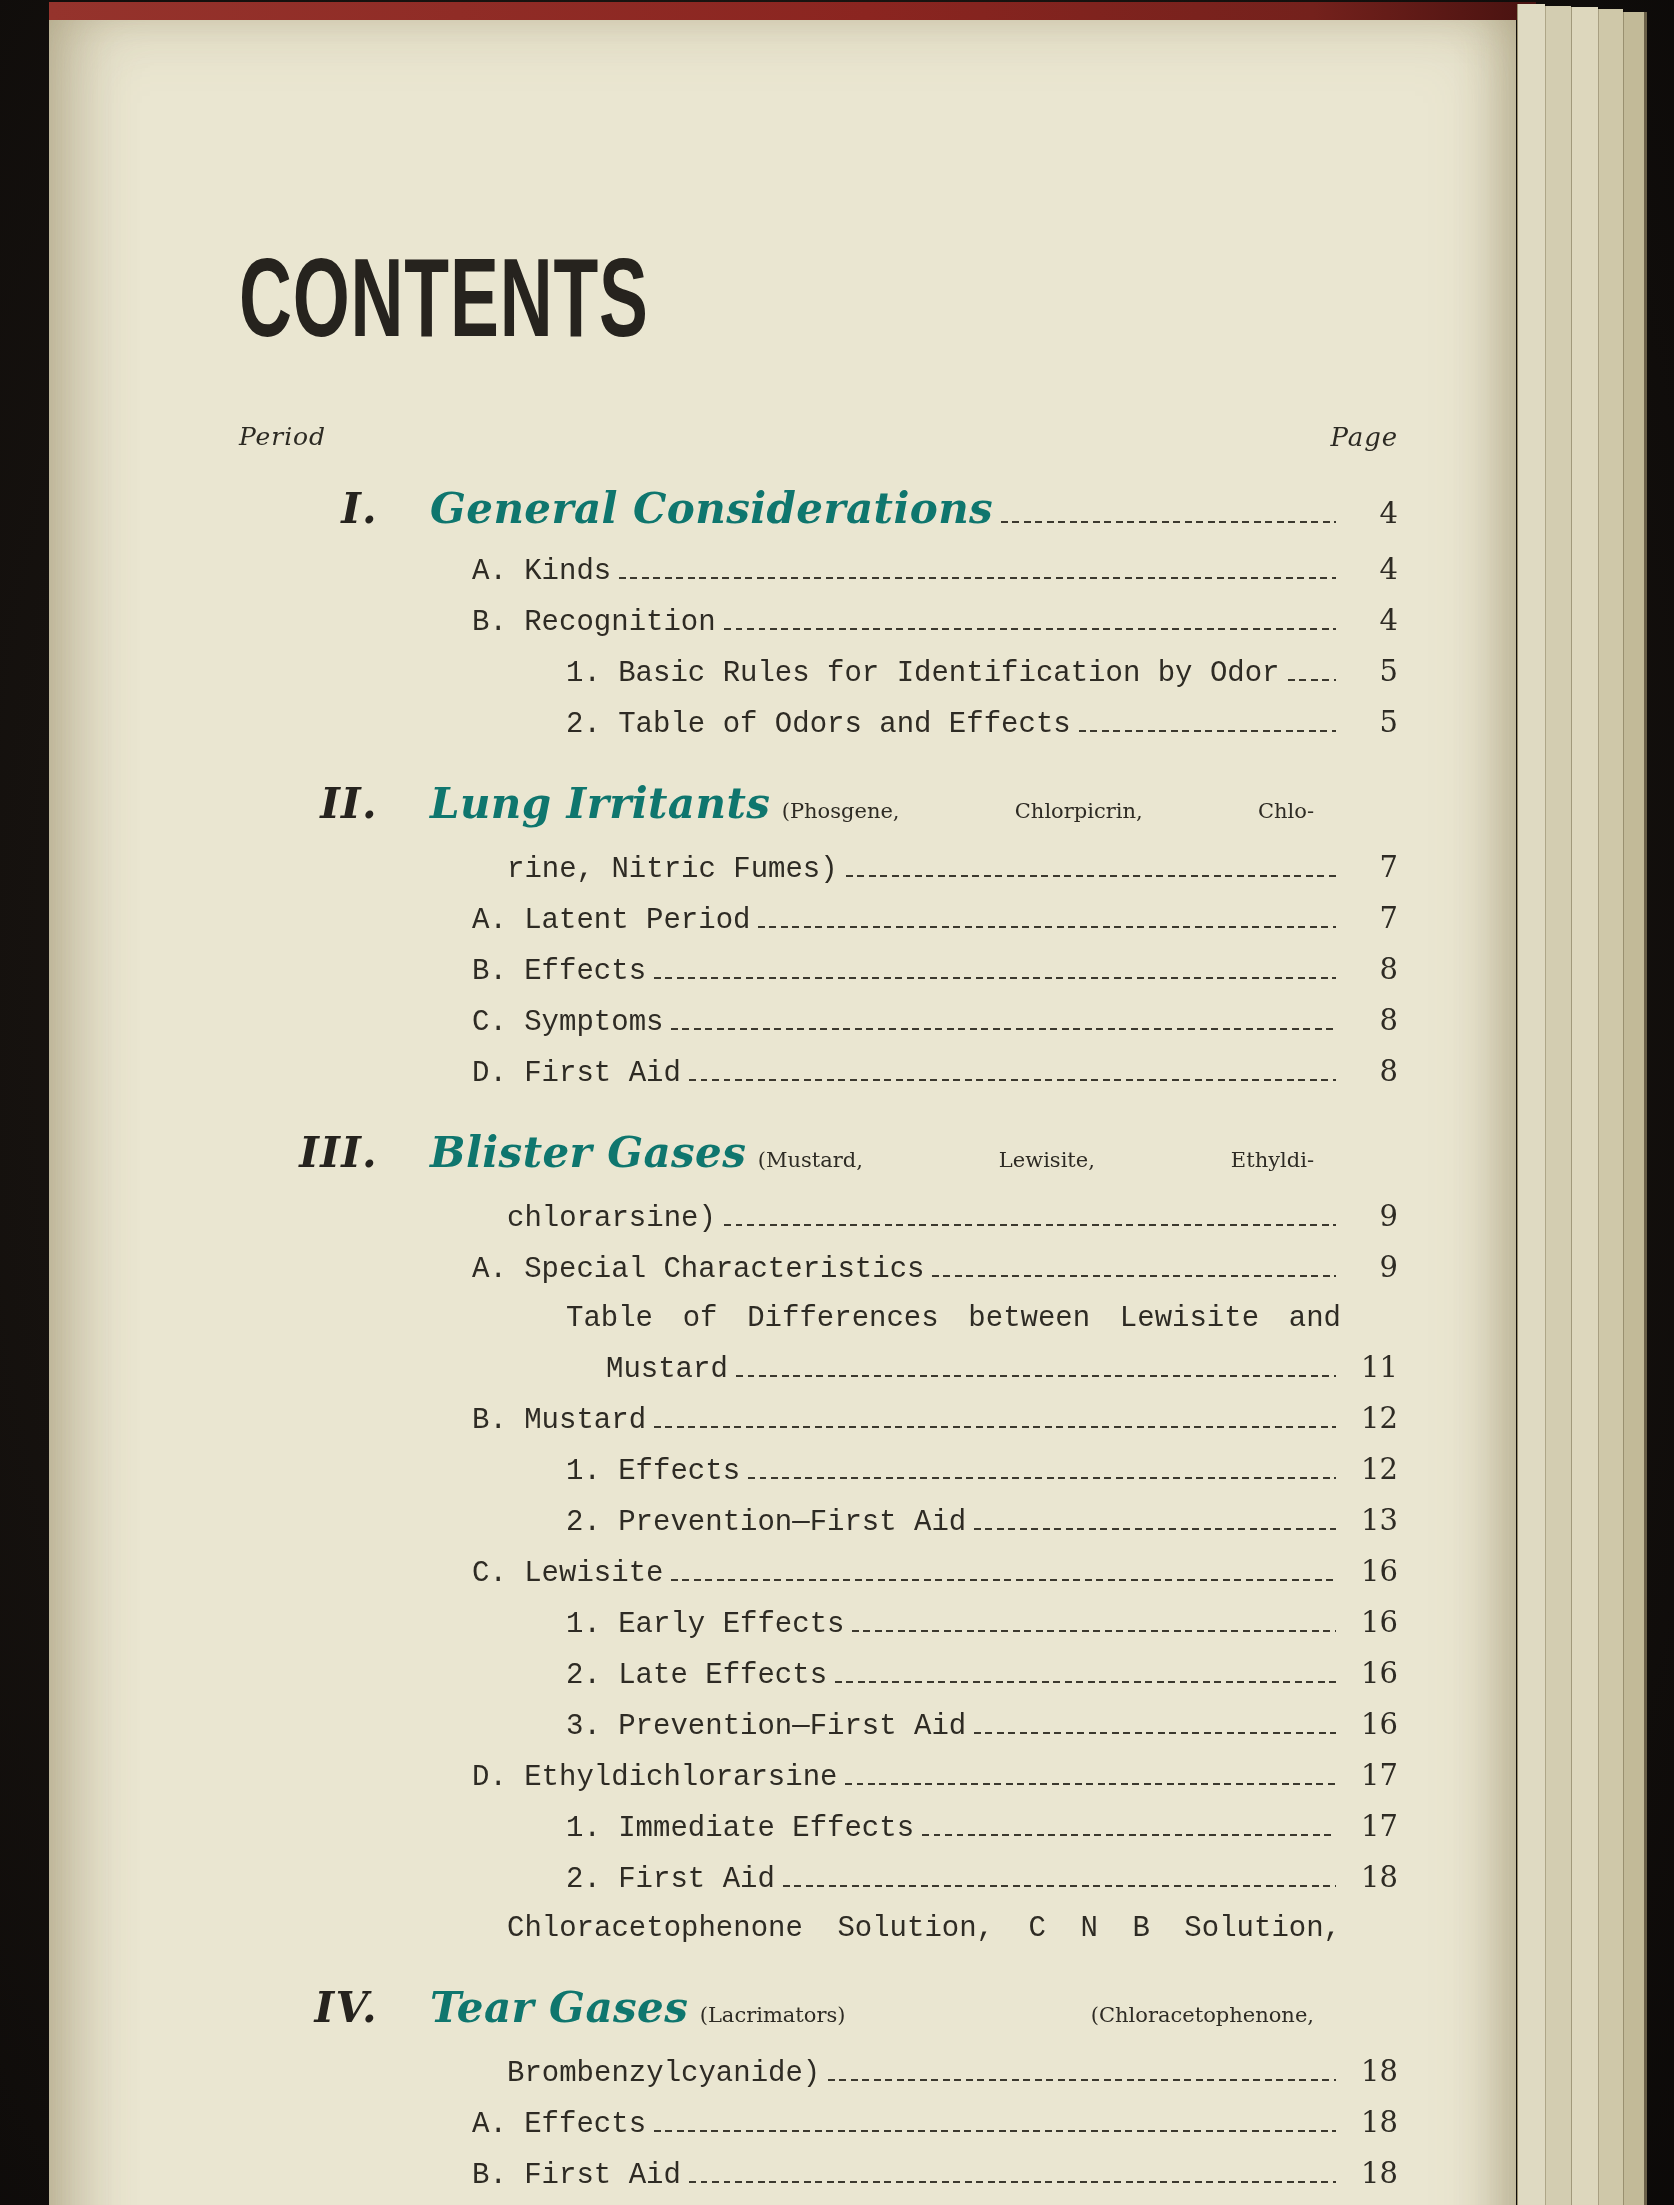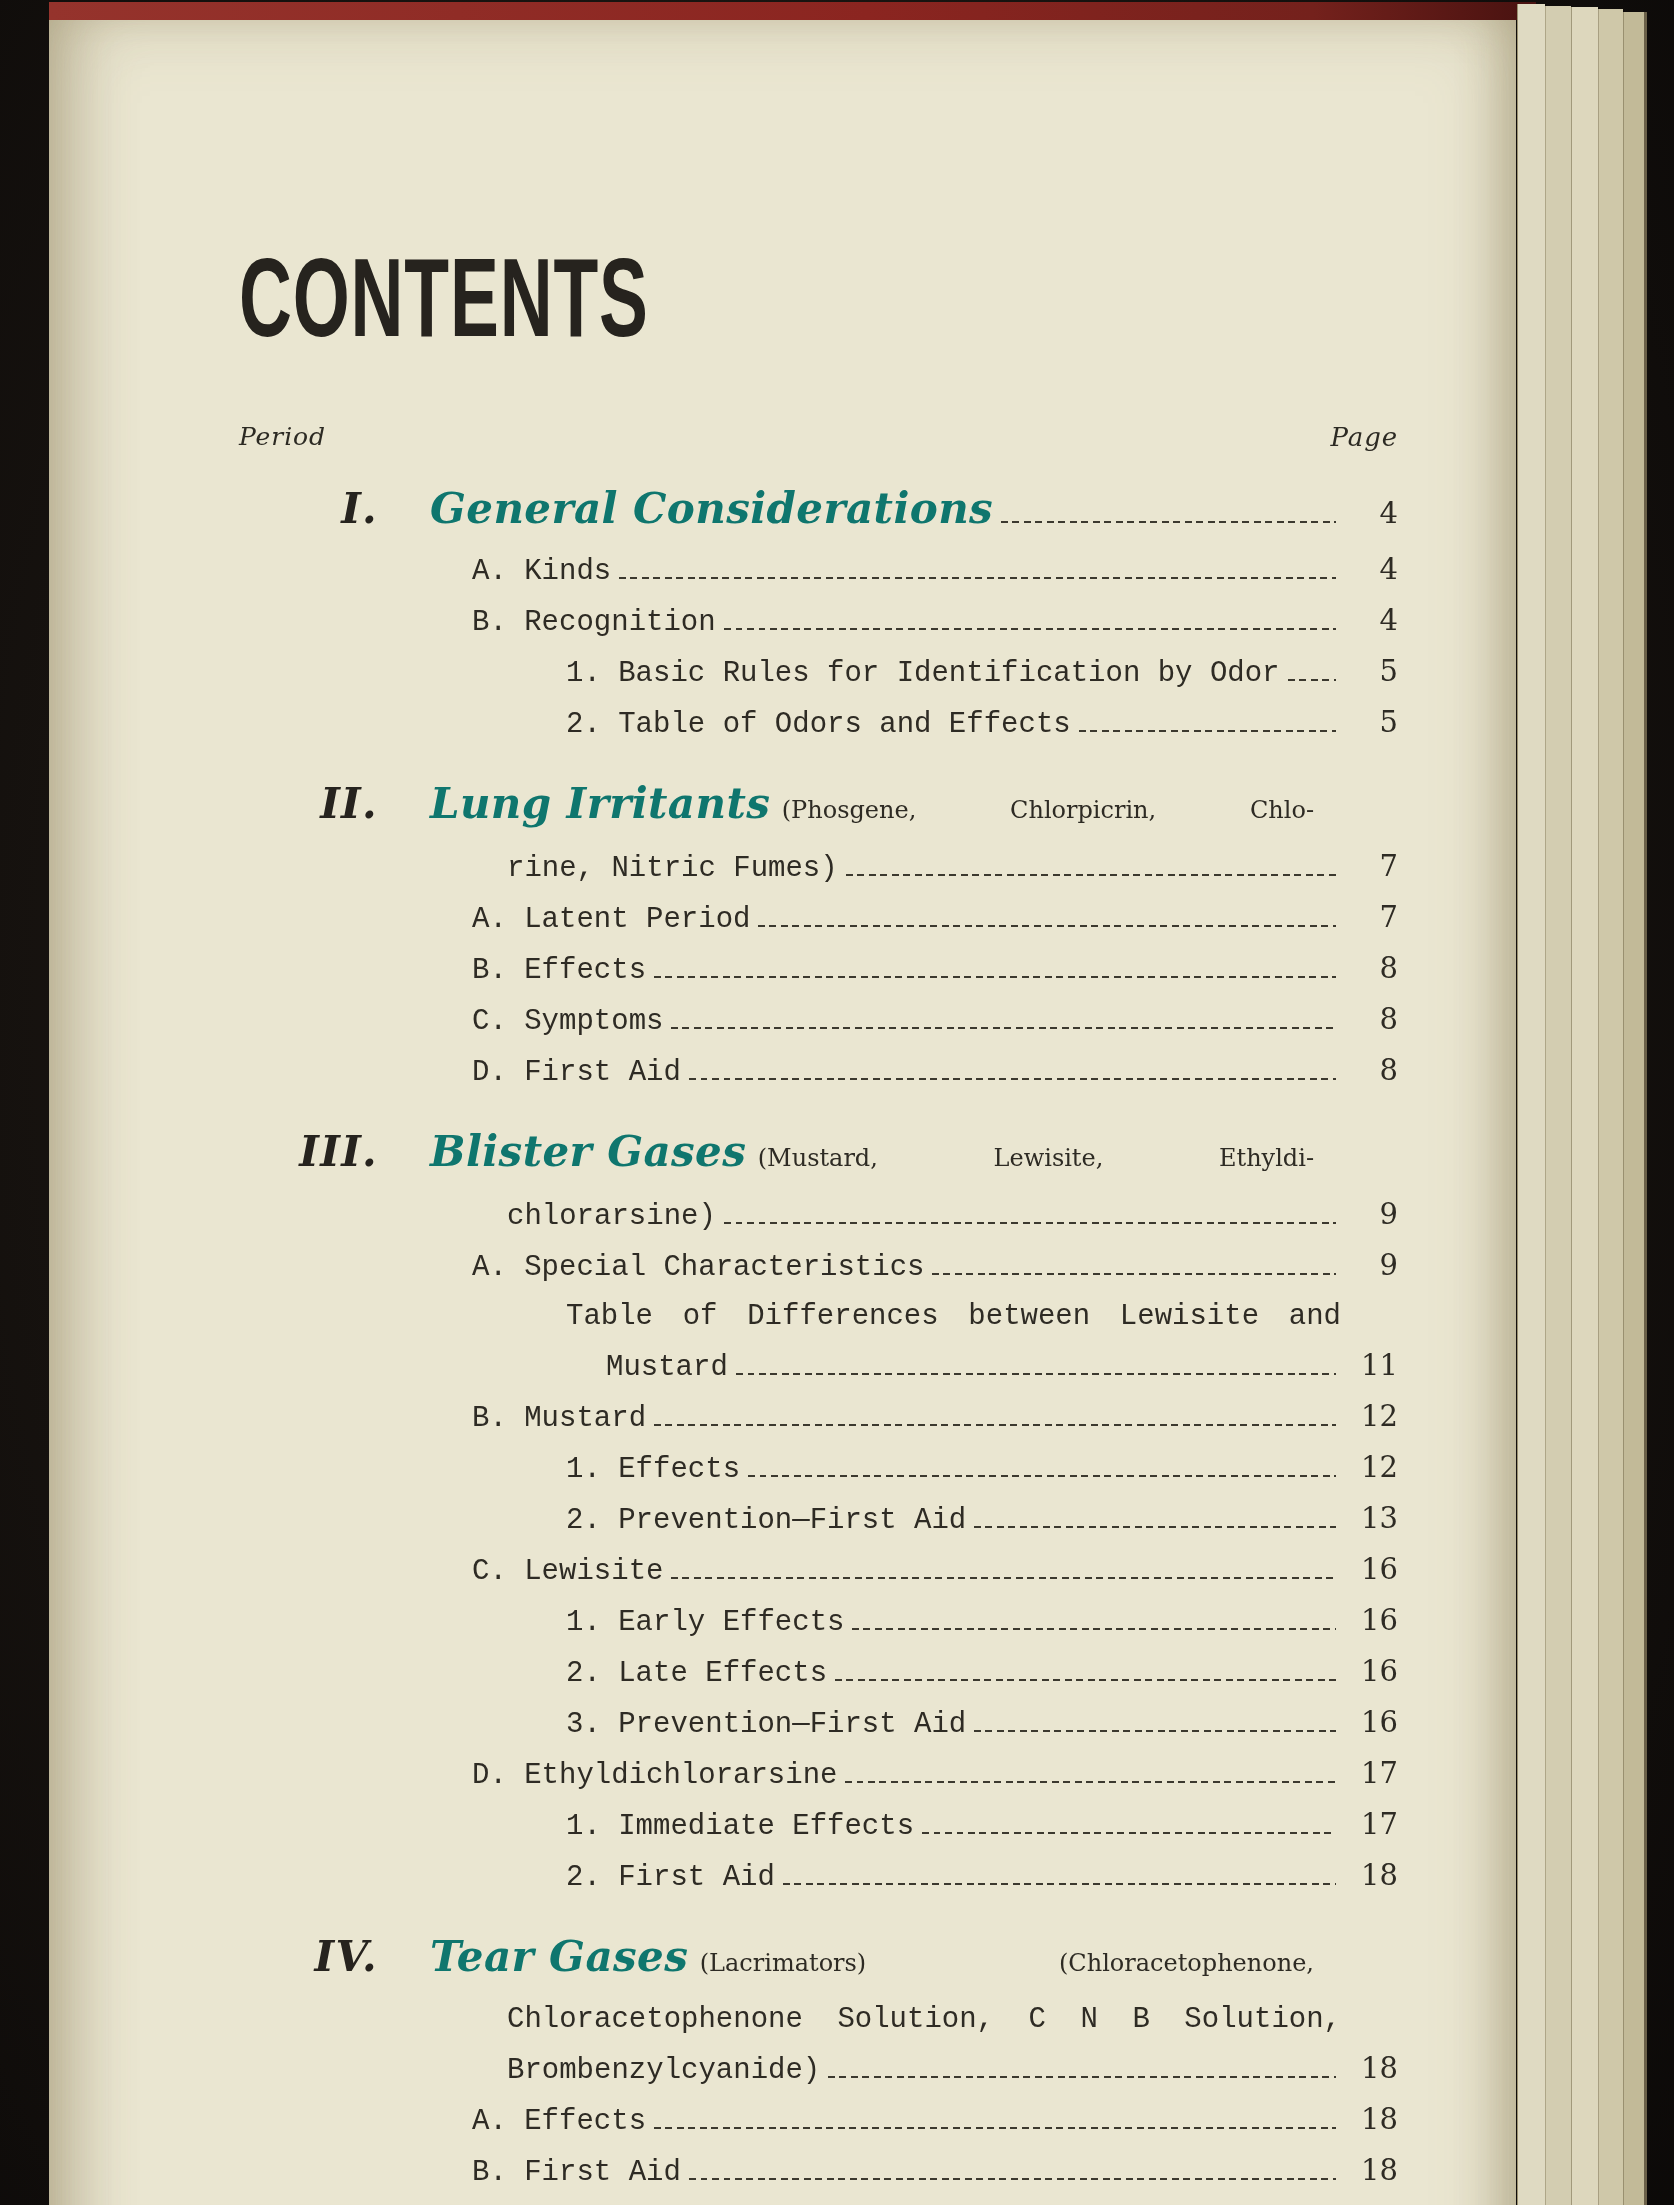--- a/index.html
+++ b/index.html
@@ -63,21 +63,21 @@
   .roman {
     flex:0 0 139px; text-align:right; margin-right:52px;
     font-weight:700; font-style:italic; letter-spacing:1.3px; color:#26231e;
   }
   .title {
     font-weight:700; font-style:italic; letter-spacing:0.4px;
     white-space:nowrap; color:#0f766e;
   }
   .suffix {
     flex:1 1 auto; margin-left:11.5px; margin-right:84px;
-    font-size:24px; font-weight:400; font-style:normal;
+    font-size:21px; font-weight:400; font-style:normal;
     text-align:justify; text-align-last:justify;
   }
   .label { white-space:nowrap;font-family:Liberation Mono, monospace; }
   .justify .label {
     flex:1 1 auto; margin-right:57px; white-space:normal;
     text-align:justify; text-align-last:justify;
   }
   .leader {
     flex:1 1 auto; height:2.2px; margin:0 5.3px 0 8px;
     background:repeating-linear-gradient(90deg,#3c392f 0 6.6px,transparent 6.6px 11.5px);
@@ -225,27 +225,27 @@
       <div class="row l2">
         <span class="label">1. Immediate Effects</span>
         <span class="leader"></span>
         <span class="pagenum">17</span>
       </div>
       <div class="row l2">
         <span class="label">2. First Aid</span>
         <span class="leader"></span>
         <span class="pagenum">18</span>
       </div>
+      <div class="row cont justify">
+        <span class="label">Chloracetophenone Solution, C N B Solution,</span>
+      </div>
       <div class="row chapter">
         <span class="roman">IV.</span>
         <span class="title">Tear Gases</span>
         <span class="suffix">(Lacrimators) (Chloracetophenone,</span>
-      </div>
-      <div class="row cont justify">
-        <span class="label">Chloracetophenone Solution, C N B Solution,</span>
       </div>
       <div class="row cont">
         <span class="label">Brombenzylcyanide)</span>
         <span class="leader"></span>
         <span class="pagenum">18</span>
       </div>
       <div class="row l1">
         <span class="label">A. Effects</span>
         <span class="leader"></span>
         <span class="pagenum">18</span>

